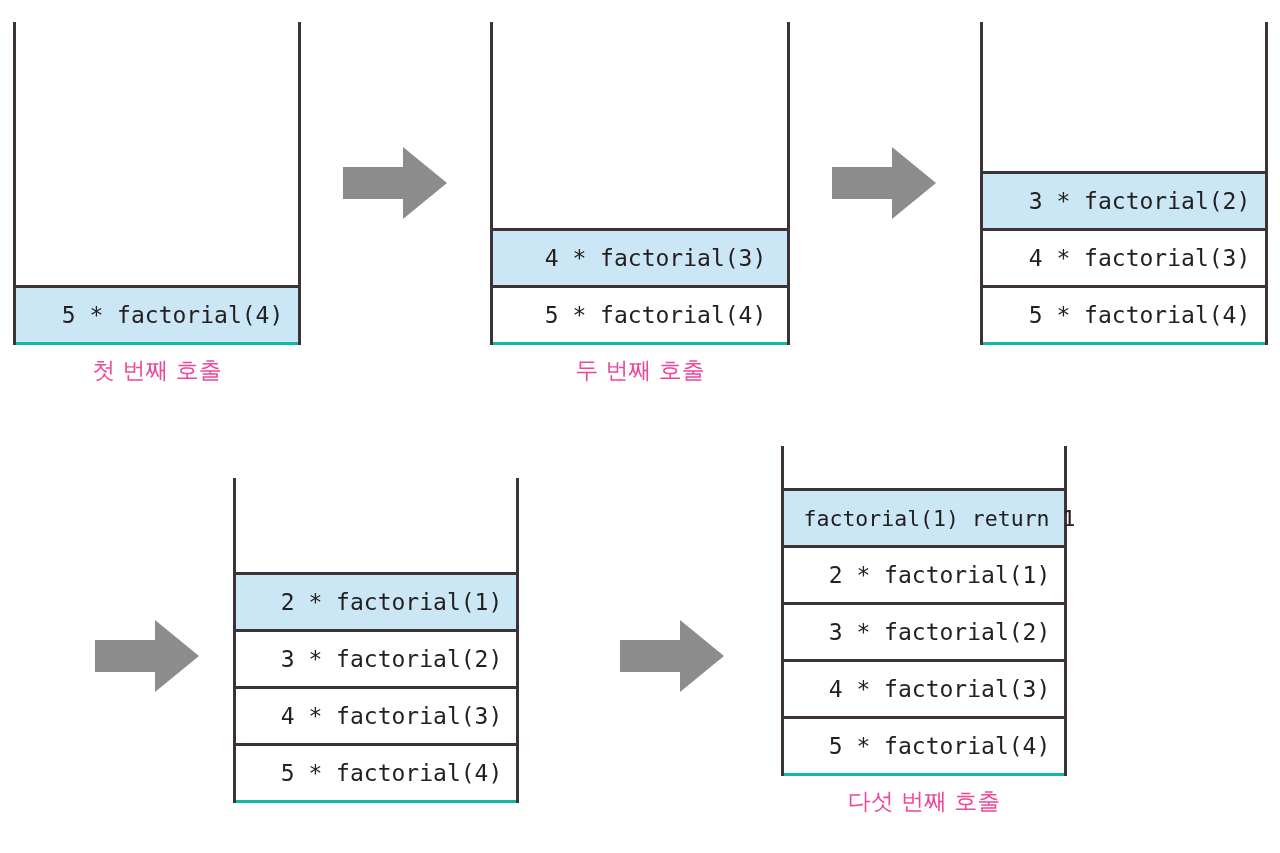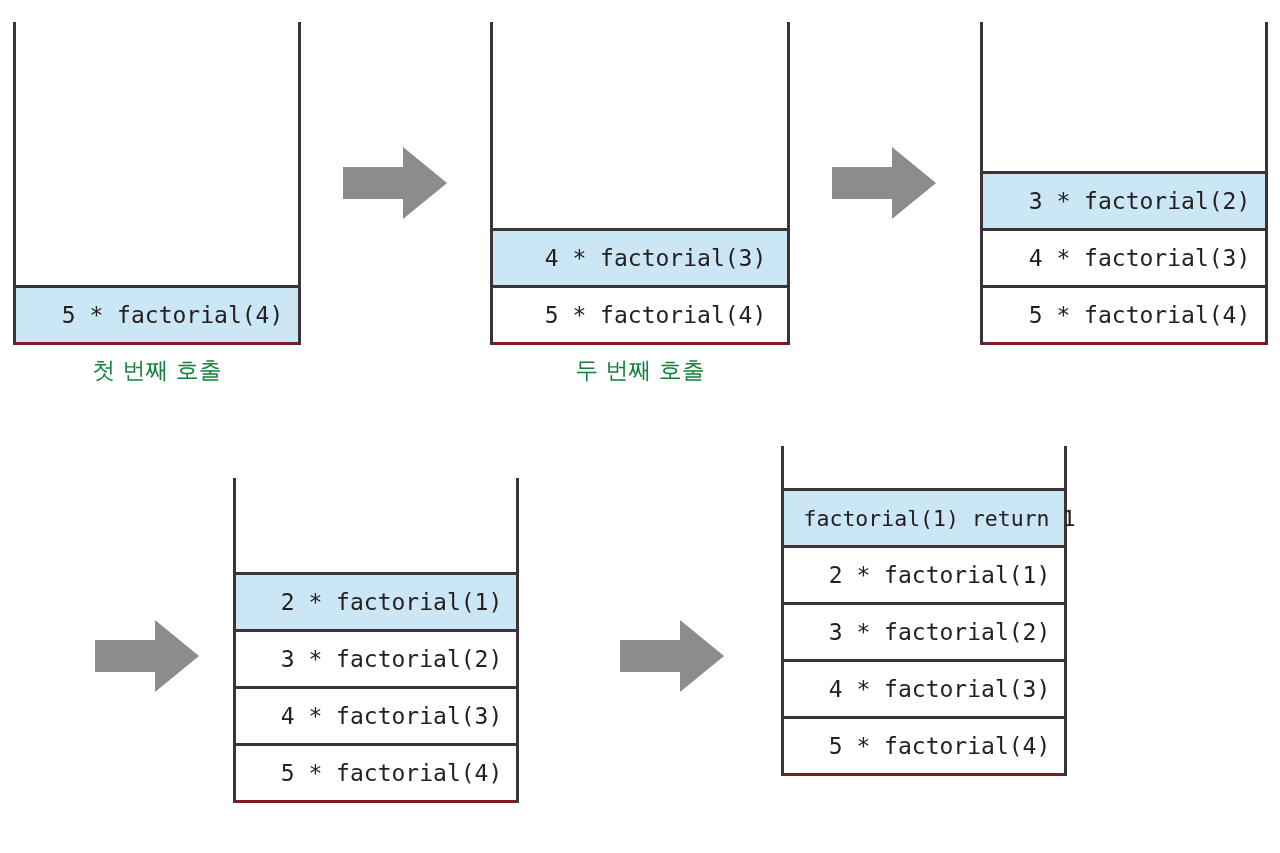--- a/index.html
+++ b/index.html
@@ -40,21 +40,21 @@
 
   
   .stack-spacer {
     flex: 1 1 auto;
   }
 
   .frame-row {
     box-sizing: border-box;
     height: 60px;
     border-top: 3px solid #3b3336;
-    border-bottom: 3px solid #7f1d1d;
+    border-bottom: 3px solid #14b8a6;
     margin-top: -3px;
     background: #ffffff;
     display: flex;
     align-items: center;
     justify-content: center;
     font-family: "DejaVu Sans Mono", "Liberation Mono", monospace;
     font-size: 23px;
     color: #23201f;
     letter-spacing: 0px;
     white-space: nowrap;
@@ -67,21 +67,21 @@
 
   .frame-row.tight {
     font-size: 21.5px;
   }
 
   .stack-caption {
     margin-top: 10px;
     text-align: center;
     font-family: "DejaVu Sans", "Liberation Sans", sans-serif;
     font-size: 23px;
-    color: #15803d;
+    color: #ec4899;
     white-space: nowrap;
   }
 
   
   .arrow {
     position: absolute;
   }
   .arrow svg { display: block; }
 </style>
 </head>
@@ -151,15 +151,16 @@
 
   <div class="stack-group" style="left:781px; top:446px; width:286px;">
     <div class="stack-frame" style="height:330px;">
       <div class="stack-spacer"></div>
       <div class="frame-row active tight">factorial(1) return 1</div>
       <div class="frame-row">2 * factorial(1)</div>
       <div class="frame-row">3 * factorial(2)</div>
       <div class="frame-row">4 * factorial(3)</div>
       <div class="frame-row">5 * factorial(4)</div>
     </div>
+    <div class="stack-caption">다섯 번째 호출</div>
   </div>
 
 </div>
 
 </body></html>

